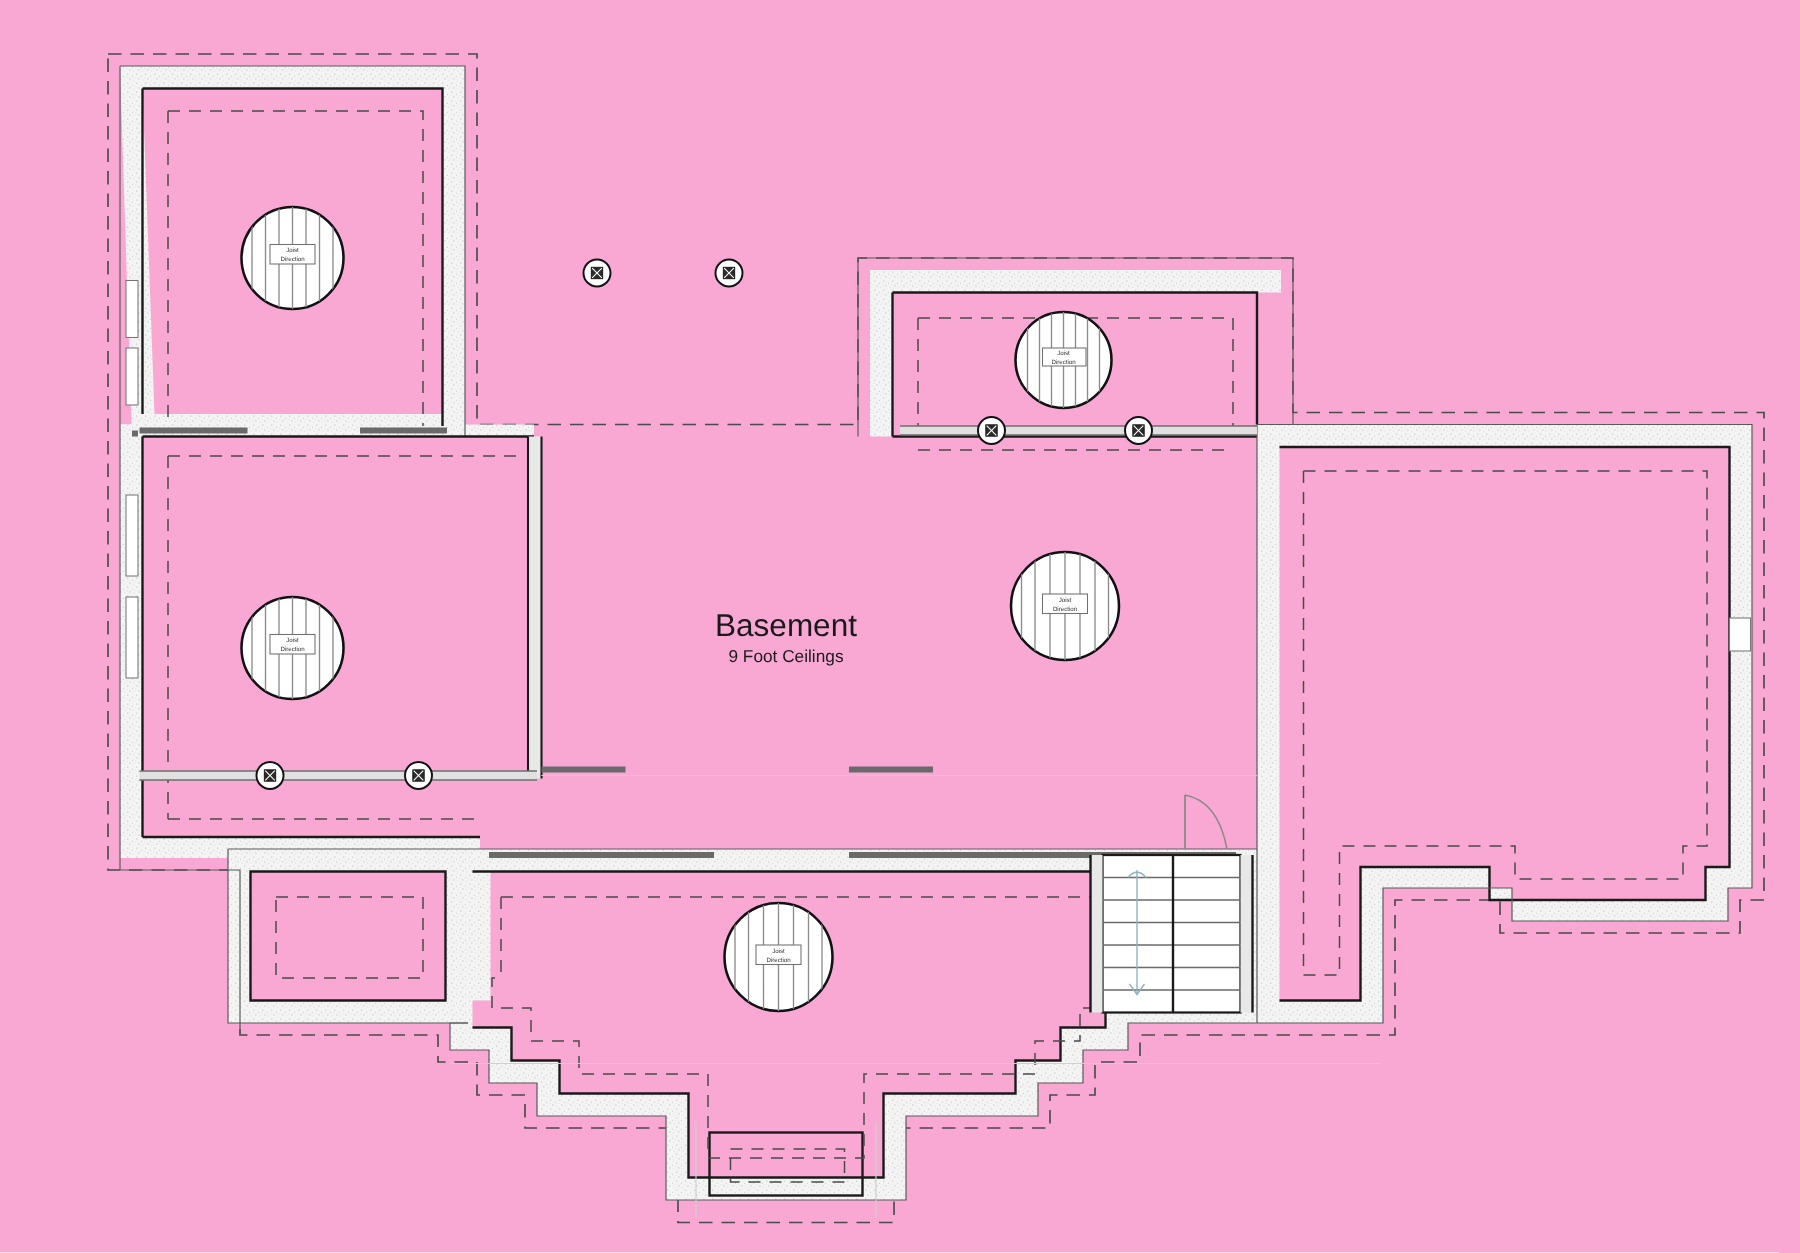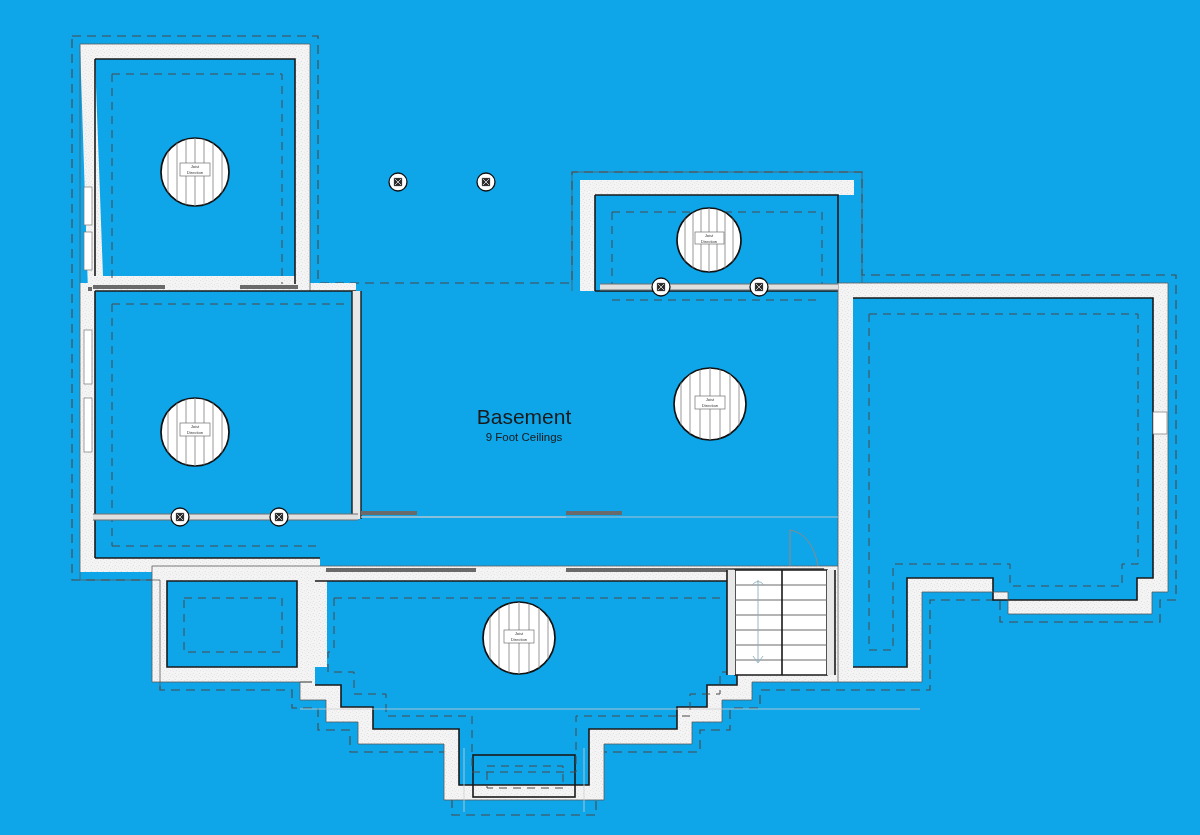--- a/index.html
+++ b/index.html
@@ -10,21 +10,21 @@
   body {
     width: 1200px;
     height: 835px;
     font-family: "Liberation Sans", sans-serif;
     overflow: hidden;
   }
   #plan-root {
     position: relative;
     width: 1200px;
     height: 835px;
-    background: #0ea5e9;
+    background: #f9a8d4;
   }
   svg.plan {
     display: block;
     width: 1200px;
     height: 835px;
   }
   .wall-line { fill: none; stroke: #1a1a1a; stroke-width: 1.6; }
   .wall-line-thin { fill: none; stroke: #5a5a5a; stroke-width: 0.8; }
   .footing { fill: none; stroke: #4a4a4a; stroke-width: 1.1; stroke-dasharray: 9 6; }
   .footing-inner { fill: none; stroke: #4a4a4a; stroke-width: 1.0; stroke-dasharray: 8 6; }

